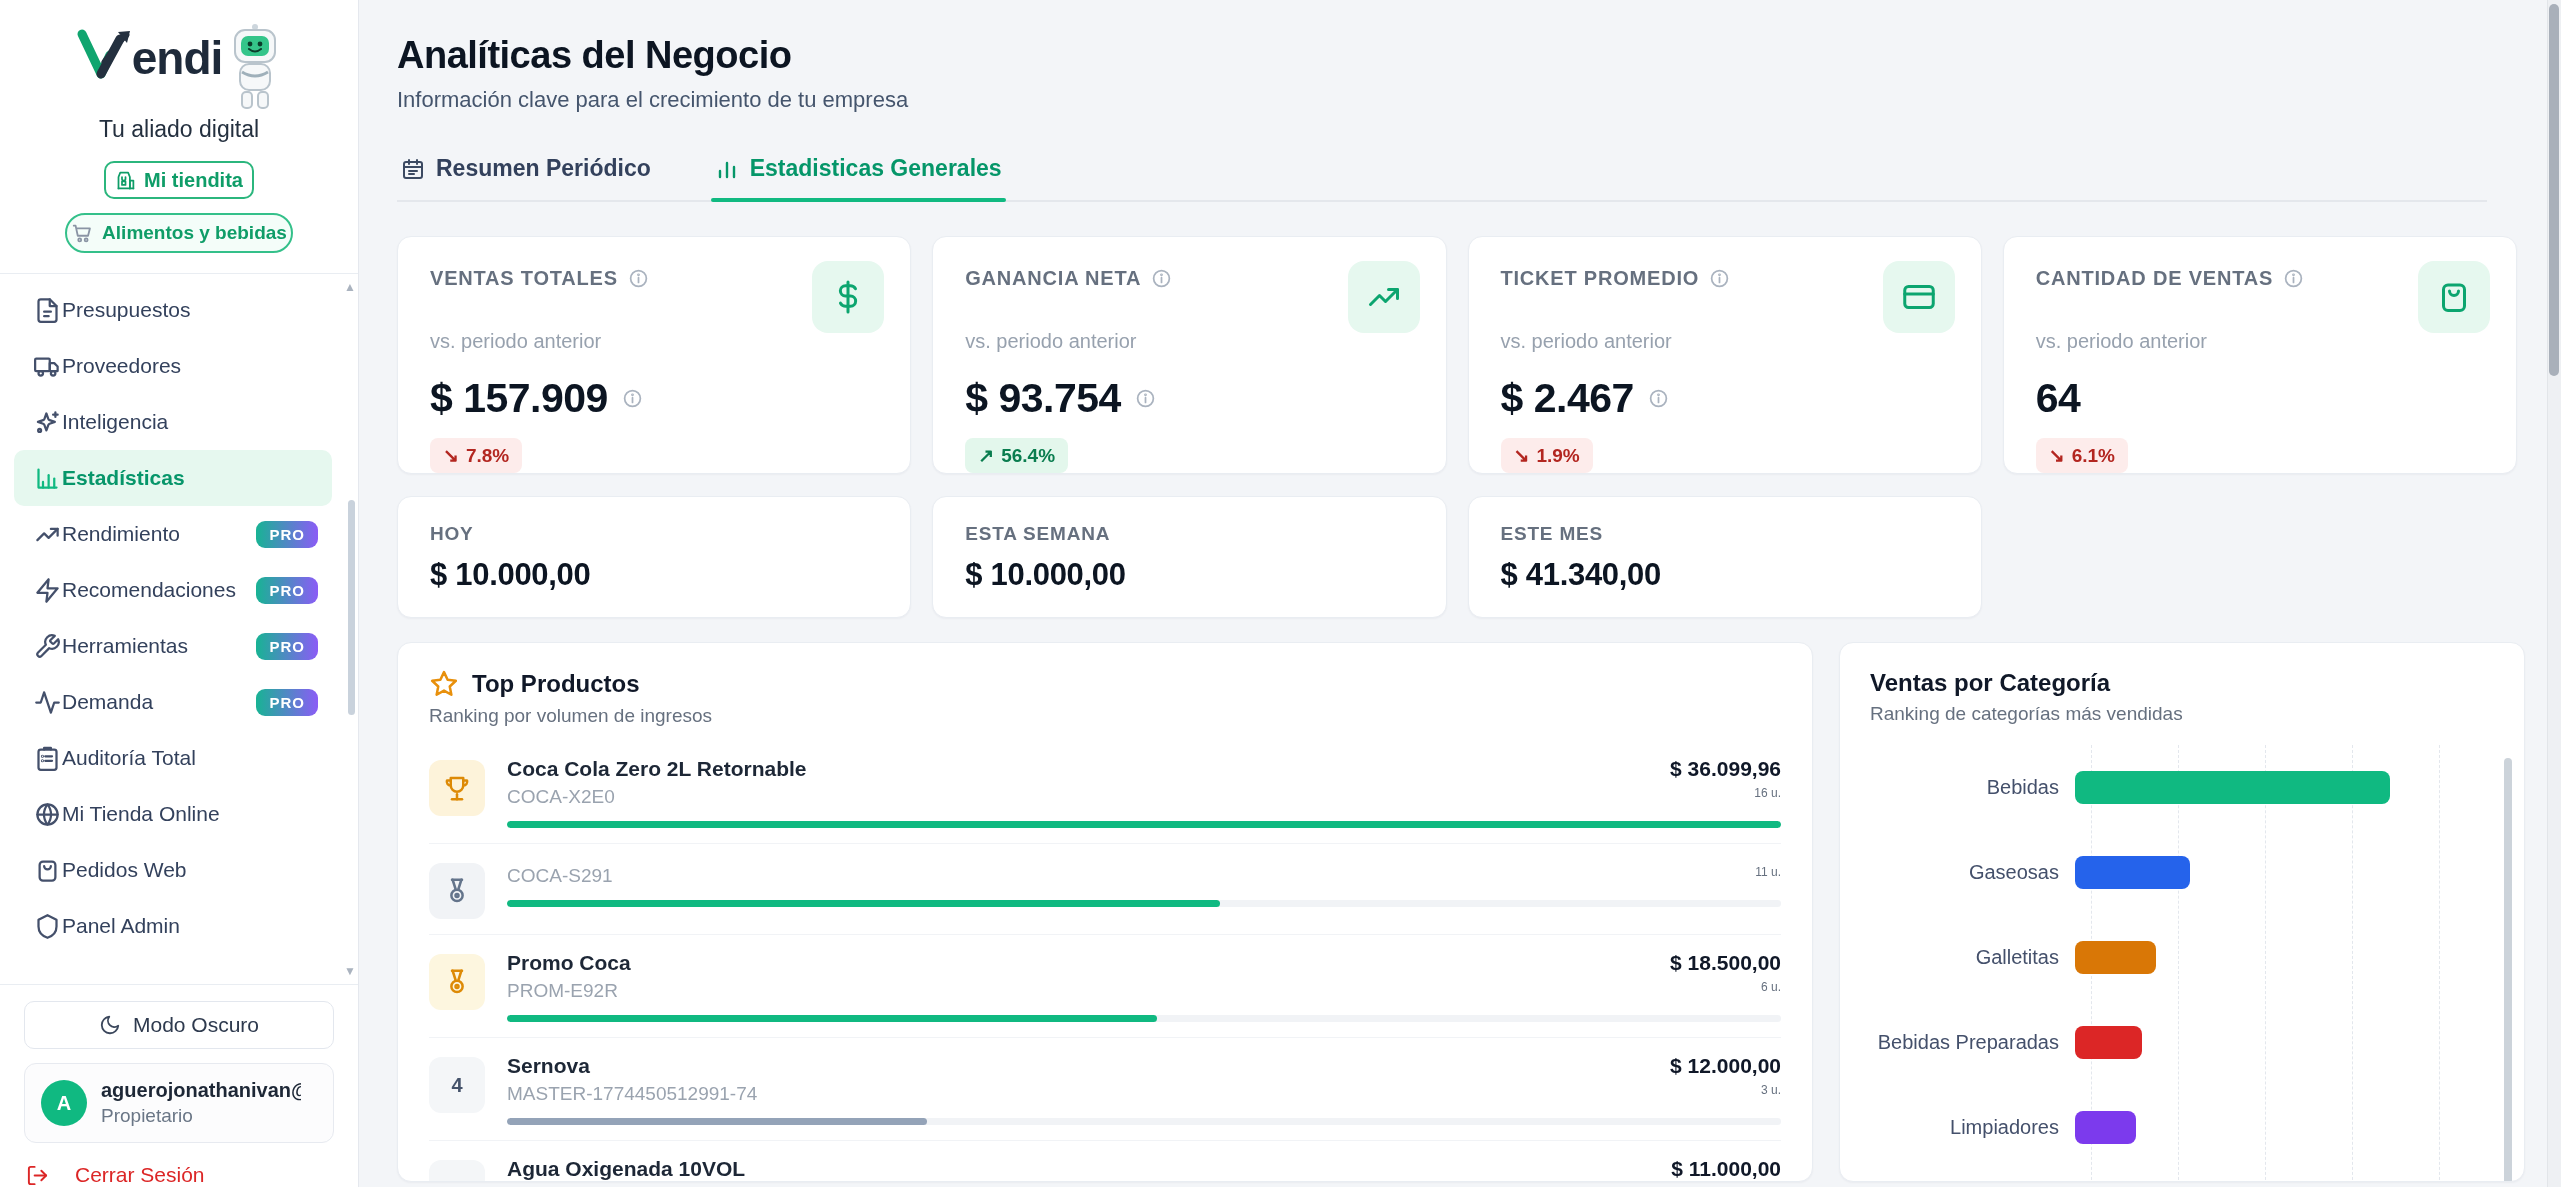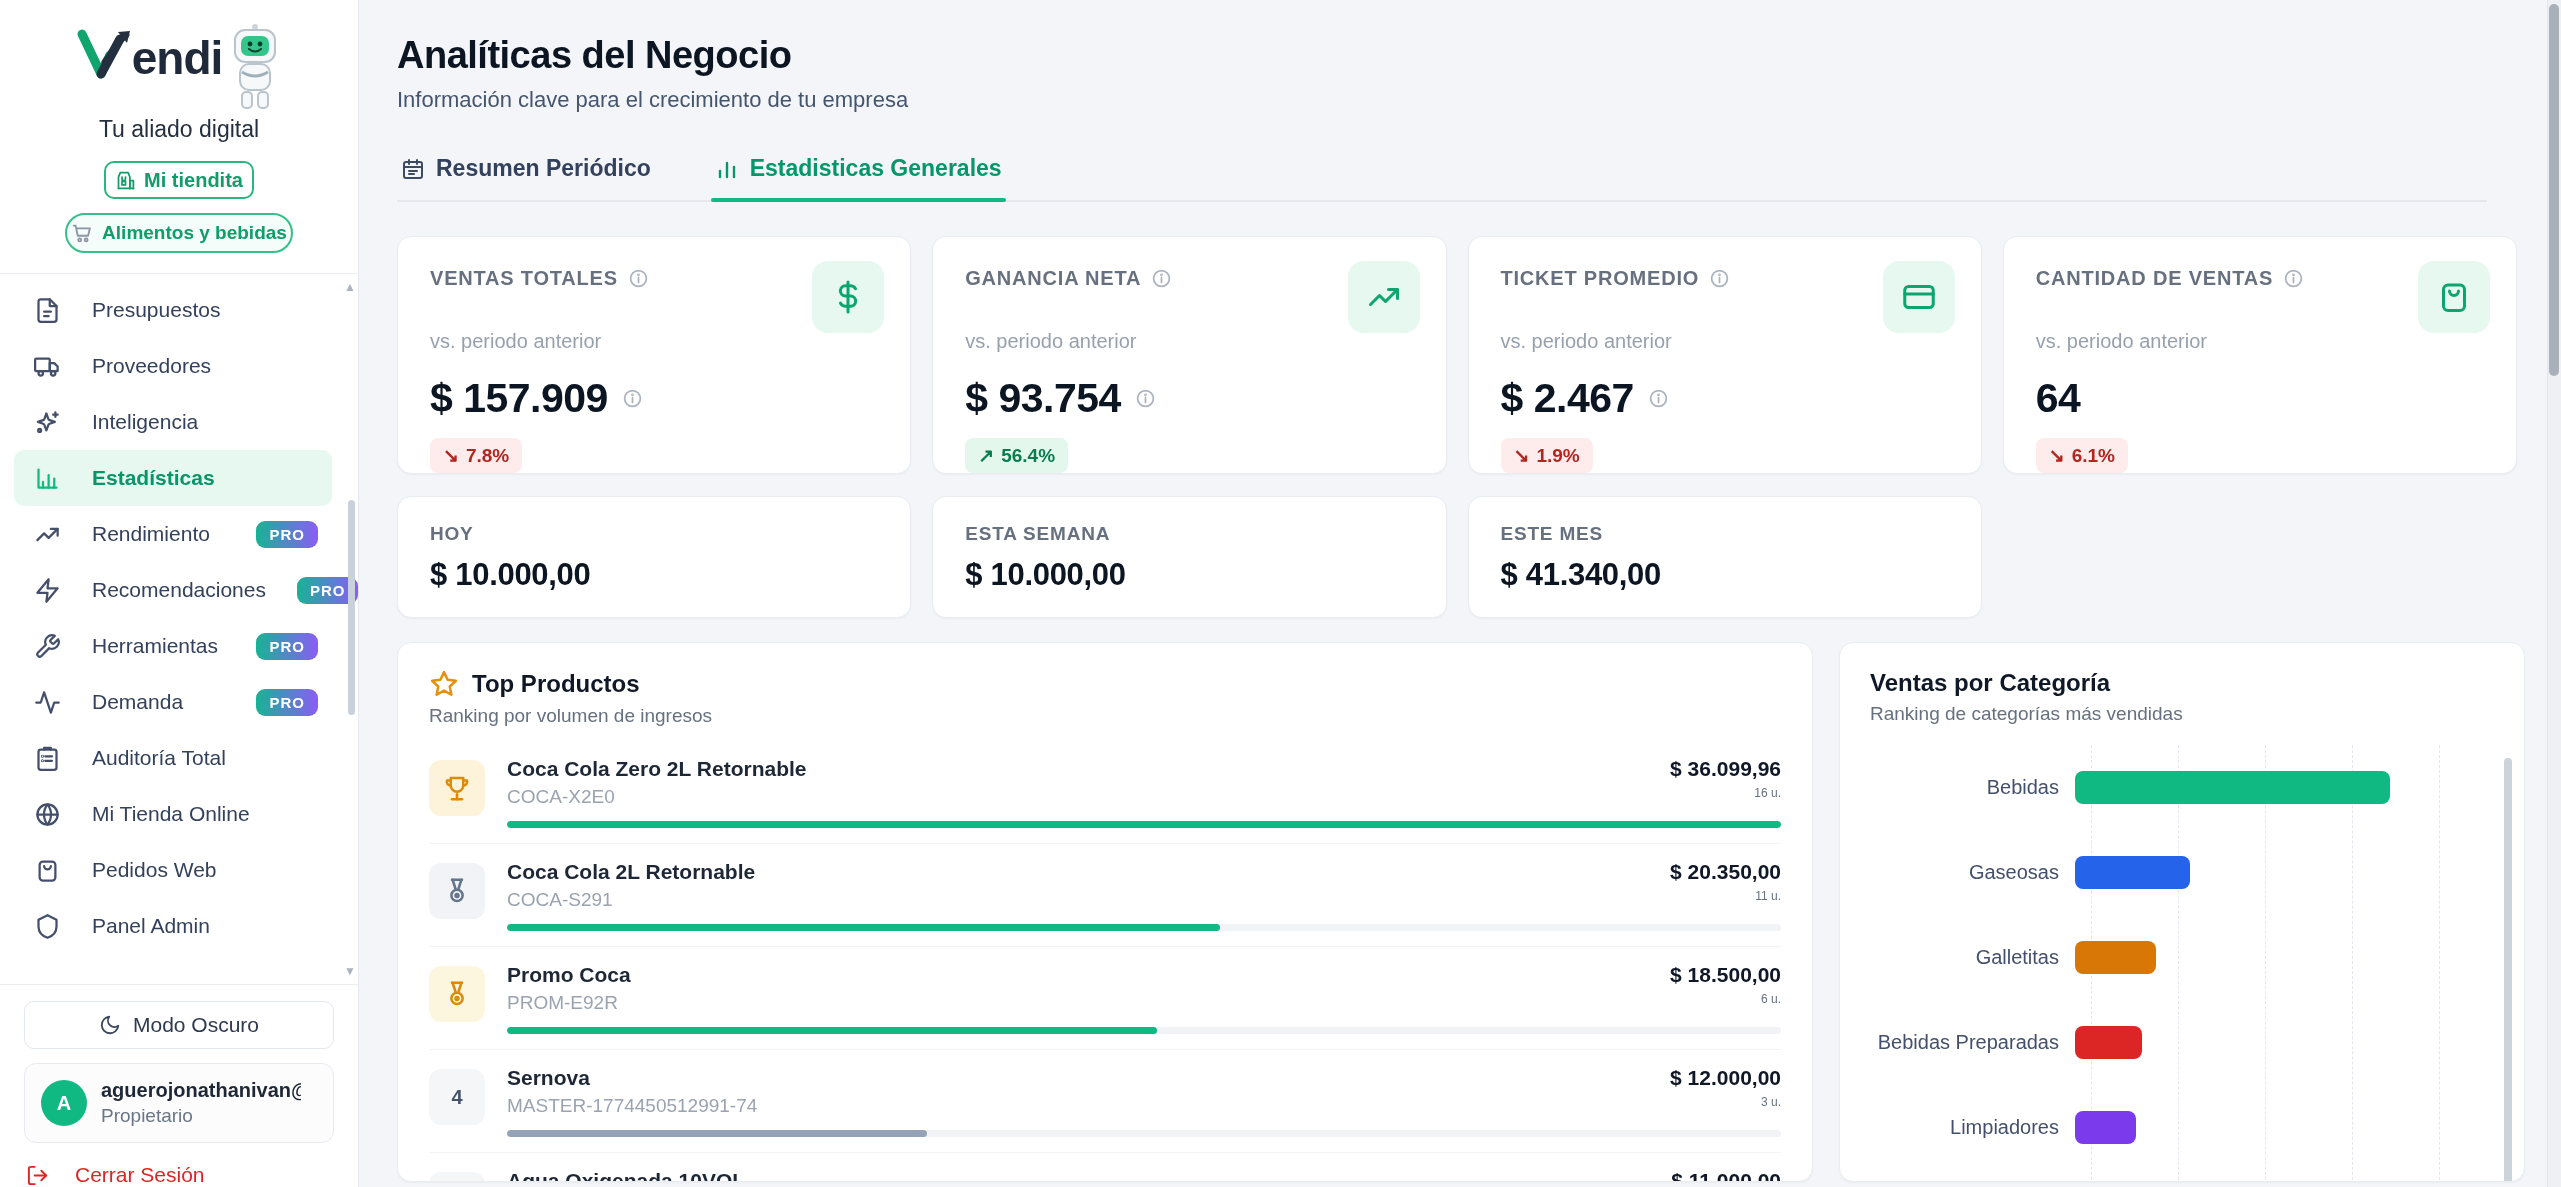--- a/index.html
+++ b/index.html
@@ -12,21 +12,21 @@
   .logo-area { padding:22px 10px 0 10px; text-align:center; }
   .logo-row { display:flex; align-items:flex-start; justify-content:center; gap:4px; }
   .wordmark { display:flex; align-items:center; }
   .wordmark-text { font-size:46px; font-weight:700; color:#1e2a3a; letter-spacing:-1px; line-height:1; margin-left:-6px; margin-top:10px; }
   .tagline { font-size:23px; color:#24303f; margin-top:2px; font-weight:500; }
   .store-btn { margin:18px auto 0 auto; width:150px; height:38px; display:flex; align-items:center; justify-content:center; gap:8px; border:2px solid #2bb67d; border-radius:10px; background:#ffffff; color:#0f9d68; font-weight:700; font-size:20px; cursor:pointer; }
   .cat-pill { margin:14px auto 0 auto; width:228px; height:40px; display:flex; align-items:center; justify-content:center; gap:9px; border:2px solid #34c08a; border-radius:999px; background:#f4fdf9; color:#0f9d68; font-weight:700; font-size:19px; cursor:pointer; }
   .side-divider { border-bottom:1px solid #e9edf2; margin-top:20px; }
 
   .nav { flex:1; overflow:hidden; padding:8px 26px 0 14px; position:relative; }
-  .nav-item { height:56px; display:flex; align-items:center; gap:31px; padding:0 14px 0 20px; border-radius:10px; color:#33415c; cursor:pointer;text-align:right; }
+  .nav-item { height:56px; display:flex; align-items:center; gap:1px; padding:0 14px 0 20px; border-radius:10px; color:#33415c; cursor:pointer;text-align:right; }
   .nav-item .nav-ic { width:27px; height:27px; color:#44506b; display:flex; }
   .nav-item .nav-ic svg { width:27px; height:27px; }
   .nav-label { font-size:21px; font-weight:500; white-space:nowrap; }
   .nav-item.active { background:#e6f8ef; color:#07966a; }
   .nav-item.active .nav-ic { color:#10b981; }
   .nav-item.active .nav-label { font-weight:700; }
   .pro { margin-left:auto; background:linear-gradient(90deg,#18b394,#8b5cf6); color:#fff; font-size:15px; font-weight:700; letter-spacing:1px; border-radius:9px; padding:6px 13px; line-height:1; }
   .side-scroll-up, .side-scroll-down { position:absolute; right:2px; font-size:12px; color:#aab3bf; }
   .side-scroll-up { top:6px; }
   .side-scroll-down { bottom:6px; }
@@ -553,24 +553,20 @@
             <div class="rank-box rank-silver">
               <svg viewBox="0 0 24 24" fill="none" stroke="currentColor" stroke-width="2" stroke-linecap="round" stroke-linejoin="round">
                   <path d="M8 3h8"></path>
                   <path d="M8.5 3l2.3 7.2"></path>
                   <path d="M15.5 3l-2.3 7.2"></path>
                   <circle cx="12" cy="15.5" r="4.5"></circle>
                   <circle cx="12" cy="15.5" r="1.2"></circle>
                 </svg>
             </div>
             <div class="prod-body">
-              <div class="prod-line1">
-                <span class="prod-name">Coca Cola 2L Retornable</span>
-                <span class="prod-amount">$ 20.350,00</span>
-              </div>
               <div class="prod-line2">
                 <span class="prod-sku">COCA-S291</span>
                 <span class="prod-units">11 u.</span>
               </div>
               <div class="prod-track">
                 <div class="prod-fill" style="width: 56%; background: rgb(16, 185, 129);"></div>
               </div>
             </div>
           </div>
 

